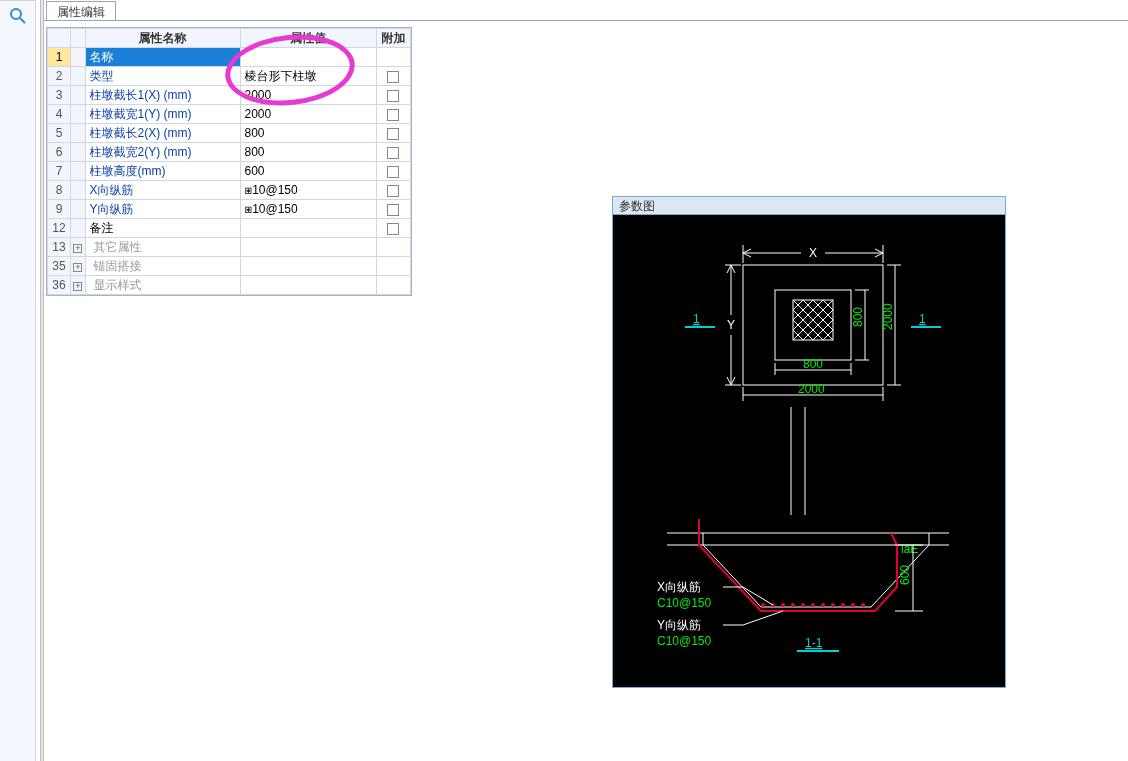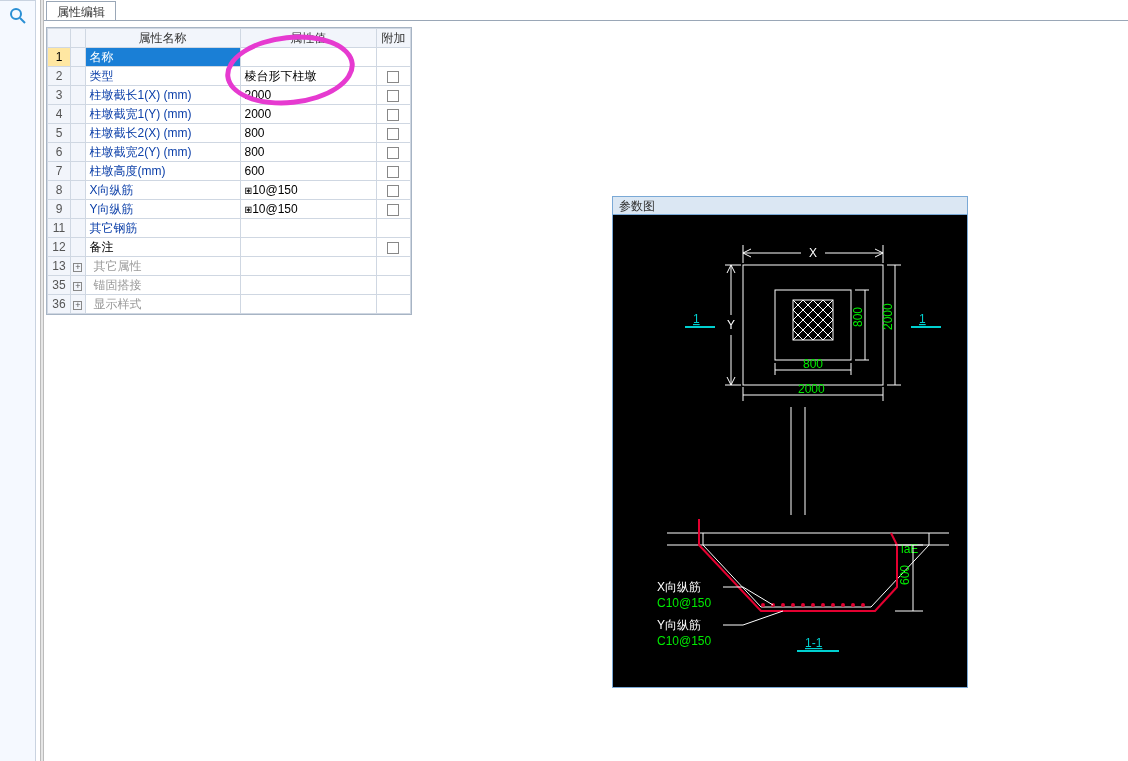--- a/index.html
+++ b/index.html
@@ -6,34 +6,34 @@
   body{background:#fff;width:1128px;height:761px;position:relative;overflow:hidden;}
   .leftbar{position:absolute;left:0;top:0;width:36px;height:761px;border-right:1px solid #c9d3e0;border-top:1px solid #c9d3e0;background:#f5f9ff;}
   .leftbar .mag{width:18px;height:18px;margin:6px auto;display:block;}
   .leftbar .mag svg{display:block;}
   .vdiv{position:absolute;left:40px;top:0;width:4px;height:761px;background:#e6e6e6;border-left:1px solid #bbb;border-right:1px solid #bbb;}
   .tab{position:absolute;left:46px;top:1px;height:20px;padding:2px 10px;border:1px solid #9aa7b7;border-bottom:none;background:#fff;color:#333;}
   .tabstrip{position:absolute;left:44px;top:20px;right:0;height:1px;background:#9aa7b7;}
   .tablewrap{position:absolute;left:46px;top:27px;width:366px;border:1px solid #a7b4c4;}
   table{border-collapse:collapse;width:100%;}
   th,td{border:1px solid #cfd7e2;height:18px;line-height:18px;padding:0 4px;white-space:nowrap;overflow:hidden;}
-  th{background:#f2f5fb;font-weight:normal;text-align:center;color:#333;}
+  th{background:#f2f5fb;font-weight:bold;text-align:center;color:#333;}
   .rownum{background:#f2f5fb;text-align:center;color:#555;width:20px;}
   .expcol{width:14px;background:#f2f5fb;text-align:center;color:#555;padding:0;}
   .expcol .ebox{display:inline-block;width:9px;height:9px;border:1px solid #888;line-height:7px;font-size:9px;text-align:center;}
   .namecol{width:150px;}
   .valcol{width:132px;}
   .addcol{width:30px;text-align:center;}
   .chk{display:inline-block;width:12px;height:12px;border:1px solid #888;background:#fff;vertical-align:middle;}
   .sel td{color:#fff;}
   .sel .namecell{background:#1a7fd6;}
   .sel .rownum{background:#ffe7a2;color:#000;}
   .link{color:#0a3ea8;}
   .gray{color:#9a9a9a;padding-left:8px;}
-  .paramPane{position:absolute;left:612px;top:196px;width:356px;height:492px;border:1px solid #7aa9d6;background:#000;}
+  .paramPane{position:absolute;left:612px;top:196px;width:394px;height:492px;border:1px solid #7aa9d6;background:#000;}
   .paramPane .hdr{height:18px;background:#dbe7f3;color:#333;padding:0 6px;line-height:18px;border-bottom:1px solid #7aa9d6;}
   .annot{position:absolute;border:5px solid #e63ad0;border-radius:50%;width:130px;height:70px;left:225px;top:35px;transform:rotate(-6deg);pointer-events:none;}
   .diagram{position:absolute;left:0;top:18px;right:0;bottom:0;}
   .dimtxt{fill:#fff;font-size:12px;}
   .grtxt{fill:#00eb00;font-size:12px;}
   .cytxt{fill:#00d0d0;font-size:12px;text-decoration:underline;}
   .wln{stroke:#fff;stroke-width:1;fill:none;}
   .mln{stroke:#e30030;stroke-width:2;fill:none;}
   .dot{fill:#e30030;}
 </style>
@@ -120,27 +120,20 @@
           <td class="namecol link namecell">X向纵筋</td>
           <td class="valcol">⧆10@150</td>
           <td class="addcol"><span class="chk"></span></td>
         </tr>
         <tr>
           <td class="rownum">9</td>
           <td class="expcol"></td>
           <td class="namecol link namecell">Y向纵筋</td>
           <td class="valcol">⧆10@150</td>
           <td class="addcol"><span class="chk"></span></td>
-        </tr>
-        <tr>
-          <td class="rownum">11</td>
-          <td class="expcol"></td>
-          <td class="namecol link namecell">其它钢筋</td>
-          <td class="valcol"></td>
-          <td class="addcol"></td>
         </tr>
         <tr>
           <td class="rownum">12</td>
           <td class="expcol"></td>
           <td class="namecol  namecell">备注</td>
           <td class="valcol"></td>
           <td class="addcol"><span class="chk"></span></td>
         </tr>
         <tr>
           <td class="rownum">13</td>

